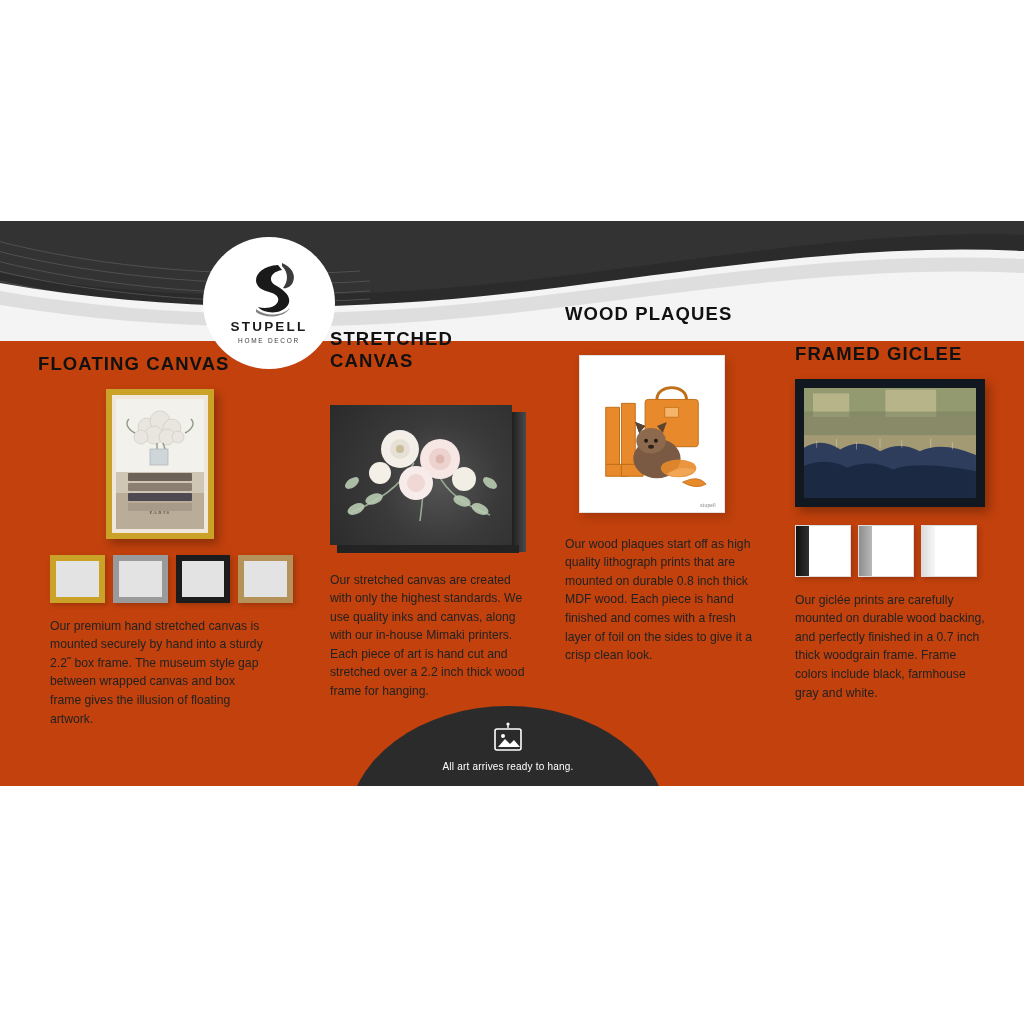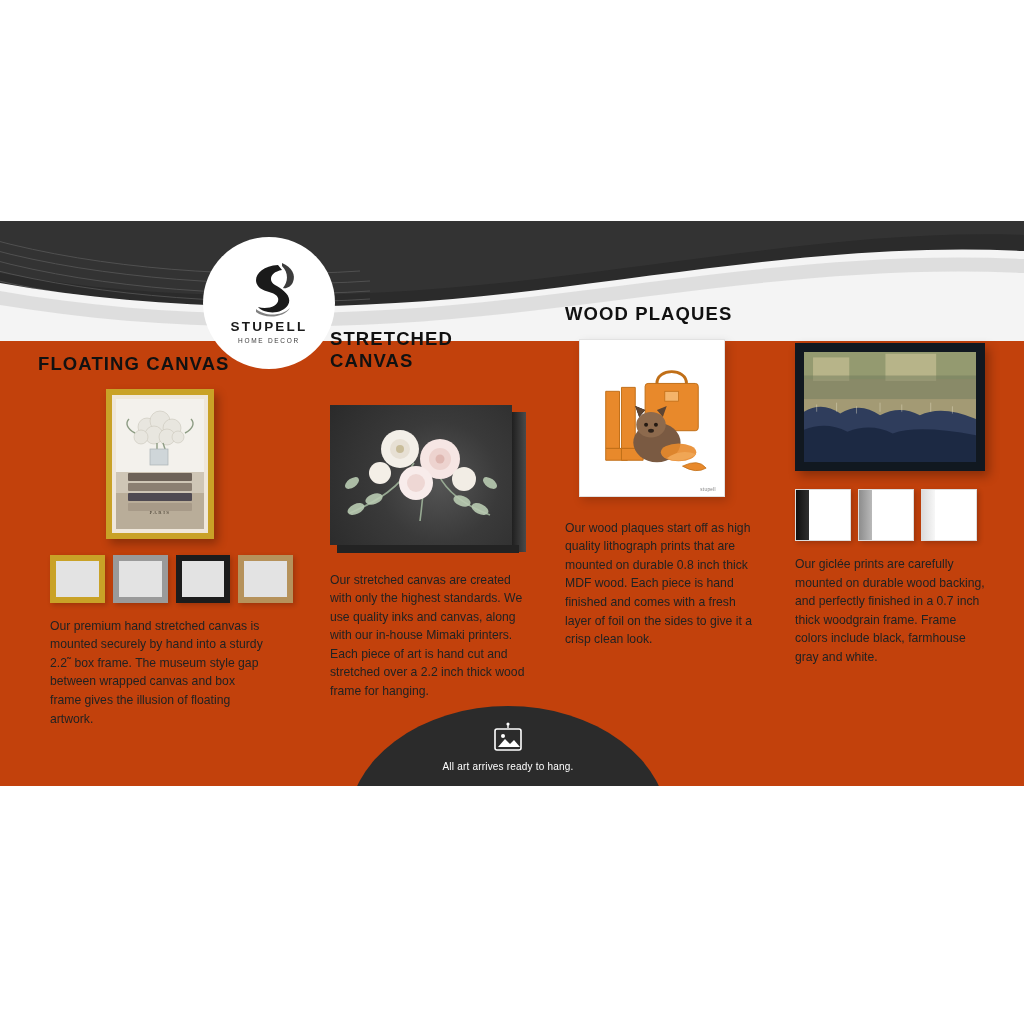--- a/index.html
+++ b/index.html
@@ -154,21 +154,21 @@
   }
   .canvas-bottom {
     position: absolute; left: 7px; bottom: 0;
     width: 182px; height: 8px;
     background: #232323;
   }
   .floral { position: absolute; left: 10px; top: 12px; width: 164px; height: 116px; }
 
   
   #col3 { left: 565px; top: 82px; width: 200px; }
-  #col3 .col-title { margin-bottom: 14px; }
+  #col3 .col-title { margin-bottom: 30px; }
   .plaque-wrap {
     width: 146px; height: 158px;
     background: #fff;
     border: 1px solid #e2e2e2;
     box-shadow: 3px 4px 9px rgba(0,0,0,.17);
     position: relative;
     margin: 0 auto 22px 14px;
   }
   .plaque-art { position: absolute; inset: 8px; }
   .sig { position: absolute; right: 8px; bottom: 4px; font-size: 4.5px; color: #777; letter-spacing: .4px; }
@@ -364,20 +364,23 @@
 
         <path d="M96 120 q16 -8 24 2 q-10 6 -24 -2 z" fill="#e8892b" stroke="#c06f18" stroke-width=".8"></path>
       </svg>
       <div class="sig">stupell</div>
     </div>
 
     <div class="col-body" style="width:196px">Our wood plaques start off as high quality lithograph prints that are mounted on durable 0.8 inch thick MDF wood. Each piece is hand finished and comes with a fresh layer of foil on the sides to give it a crisp clean look.</div>
   </div>
 
   <div class="col" id="col4">
+    <div class="col-title">
+      <div>FRAMED GICLEE</div>
+    </div>
 
     <div class="giclee-frame">
       <svg class="giclee-art" viewBox="0 0 190 128" preserveAspectRatio="none" xmlns="http://www.w3.org/2000/svg">
         <rect width="190" height="128" fill="#a39a74"></rect>
         <g opacity=".75" fill="#8f9a6f">
           <rect x="0" y="0" width="190" height="30"></rect>
         </g>
         <g opacity=".6" fill="#cfc69a">
           <rect x="10" y="6" width="40" height="26"></rect>
           <rect x="90" y="2" width="56" height="30"></rect>

